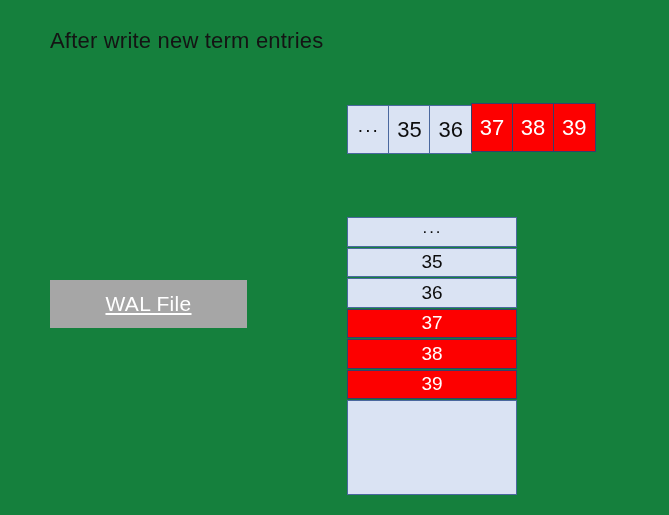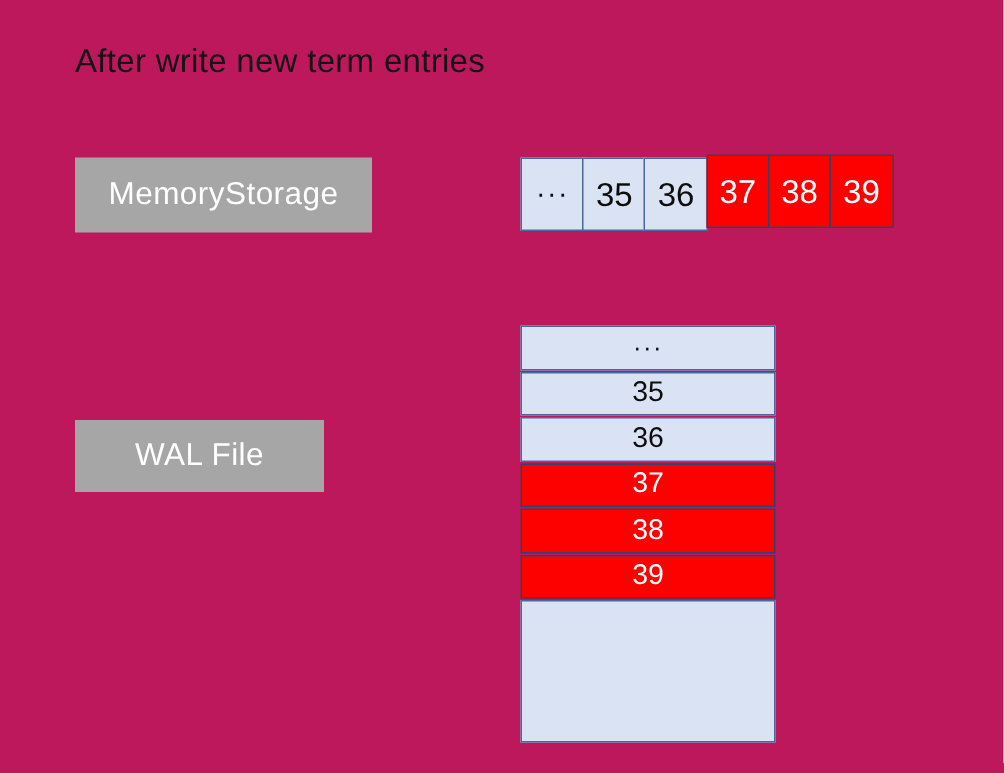--- a/index.html
+++ b/index.html
@@ -1,30 +1,30 @@
 <!DOCTYPE html>
 <html><head>
 <meta charset="utf-8">
 <style>
   html,body{margin:0;padding:0;background:#fff;}
   .stage{
-    position:relative;width:669px;height:515px;background:#be185d;overflow:hidden;
+    position:relative;width:669px;height:515px;background:#15803d;overflow:hidden;
     font-family:"Liberation Sans","DejaVu Sans",sans-serif;
   }
   .title{
     position:absolute;left:50px;top:28px;
     font-size:22px;color:#141414;letter-spacing:0.2px;white-space:nowrap;
   }
   .glabel{
     position:absolute;background:#a6a6a6;color:#ffffff;
     display:flex;align-items:center;justify-content:center;
     font-size:21px;letter-spacing:0.3px;
   }
   .glabel.memory{left:50px;top:105px;width:198px;height:50px;}
-  .glabel.wal{left:50px;top:280px;width:166px;height:48px;}
+  .glabel.wal{left:50px;top:280px;width:197px;height:48px;text-decoration:underline;}
 
   
   .hrow{position:absolute;left:347px;top:105px;display:flex;}
   .hcell{
     box-sizing:border-box;width:42.7px;height:49px;margin-left:-1.5px;
     border:1.5px solid #4a689e;background:#dae3f3;
     display:flex;align-items:center;justify-content:center;
     font-size:22px;color:#0d0d0d;
   }
   .hcell:first-child{margin-left:0;}
@@ -51,21 +51,20 @@
     font-size:16px;color:#ccd0d7;letter-spacing:0.3px;white-space:nowrap;
   }
 </style>
 </head>
 <body>
 
 <div class="stage">
 
   <div class="title">After write new term entries</div>
 
-  <div class="glabel memory">MemoryStorage</div>
 
   <div class="hrow">
     <div class="hcell ellipsis">···</div>
     <div class="hcell">35</div>
     <div class="hcell">36</div>
     <div class="hcell new">37</div>
     <div class="hcell new">38</div>
     <div class="hcell new">39</div>
   </div>
 

